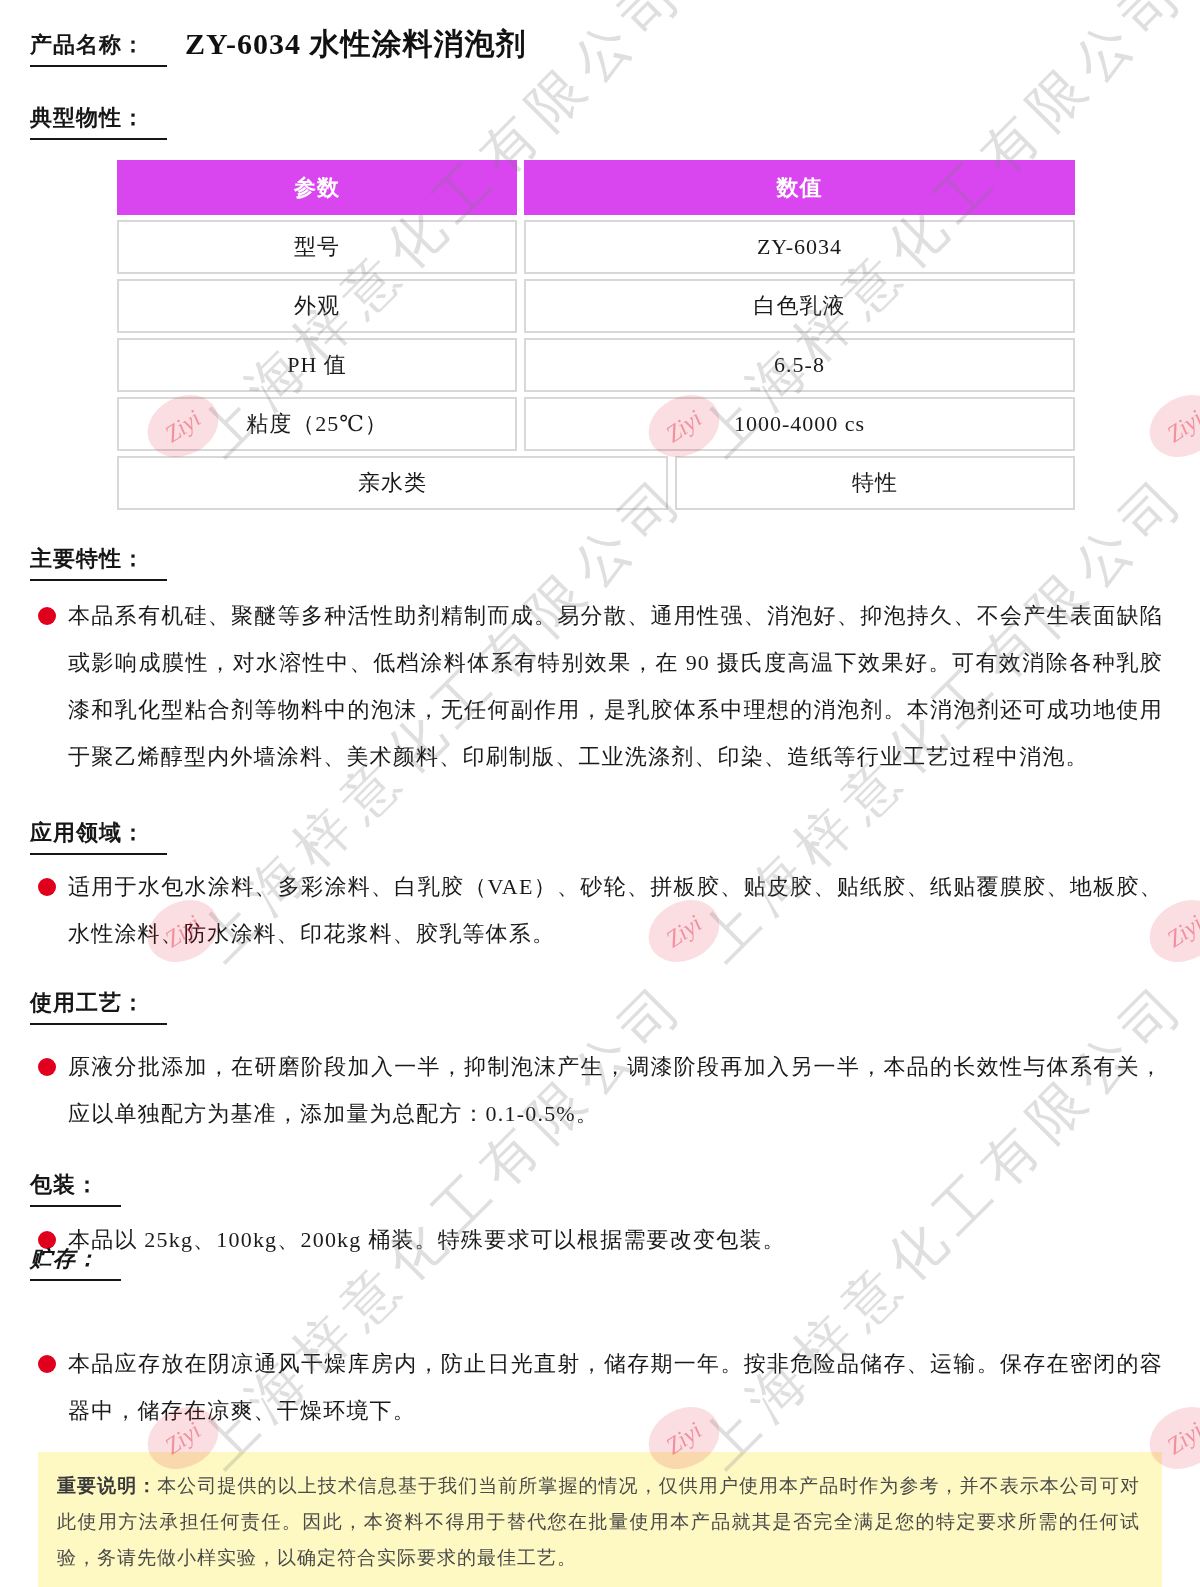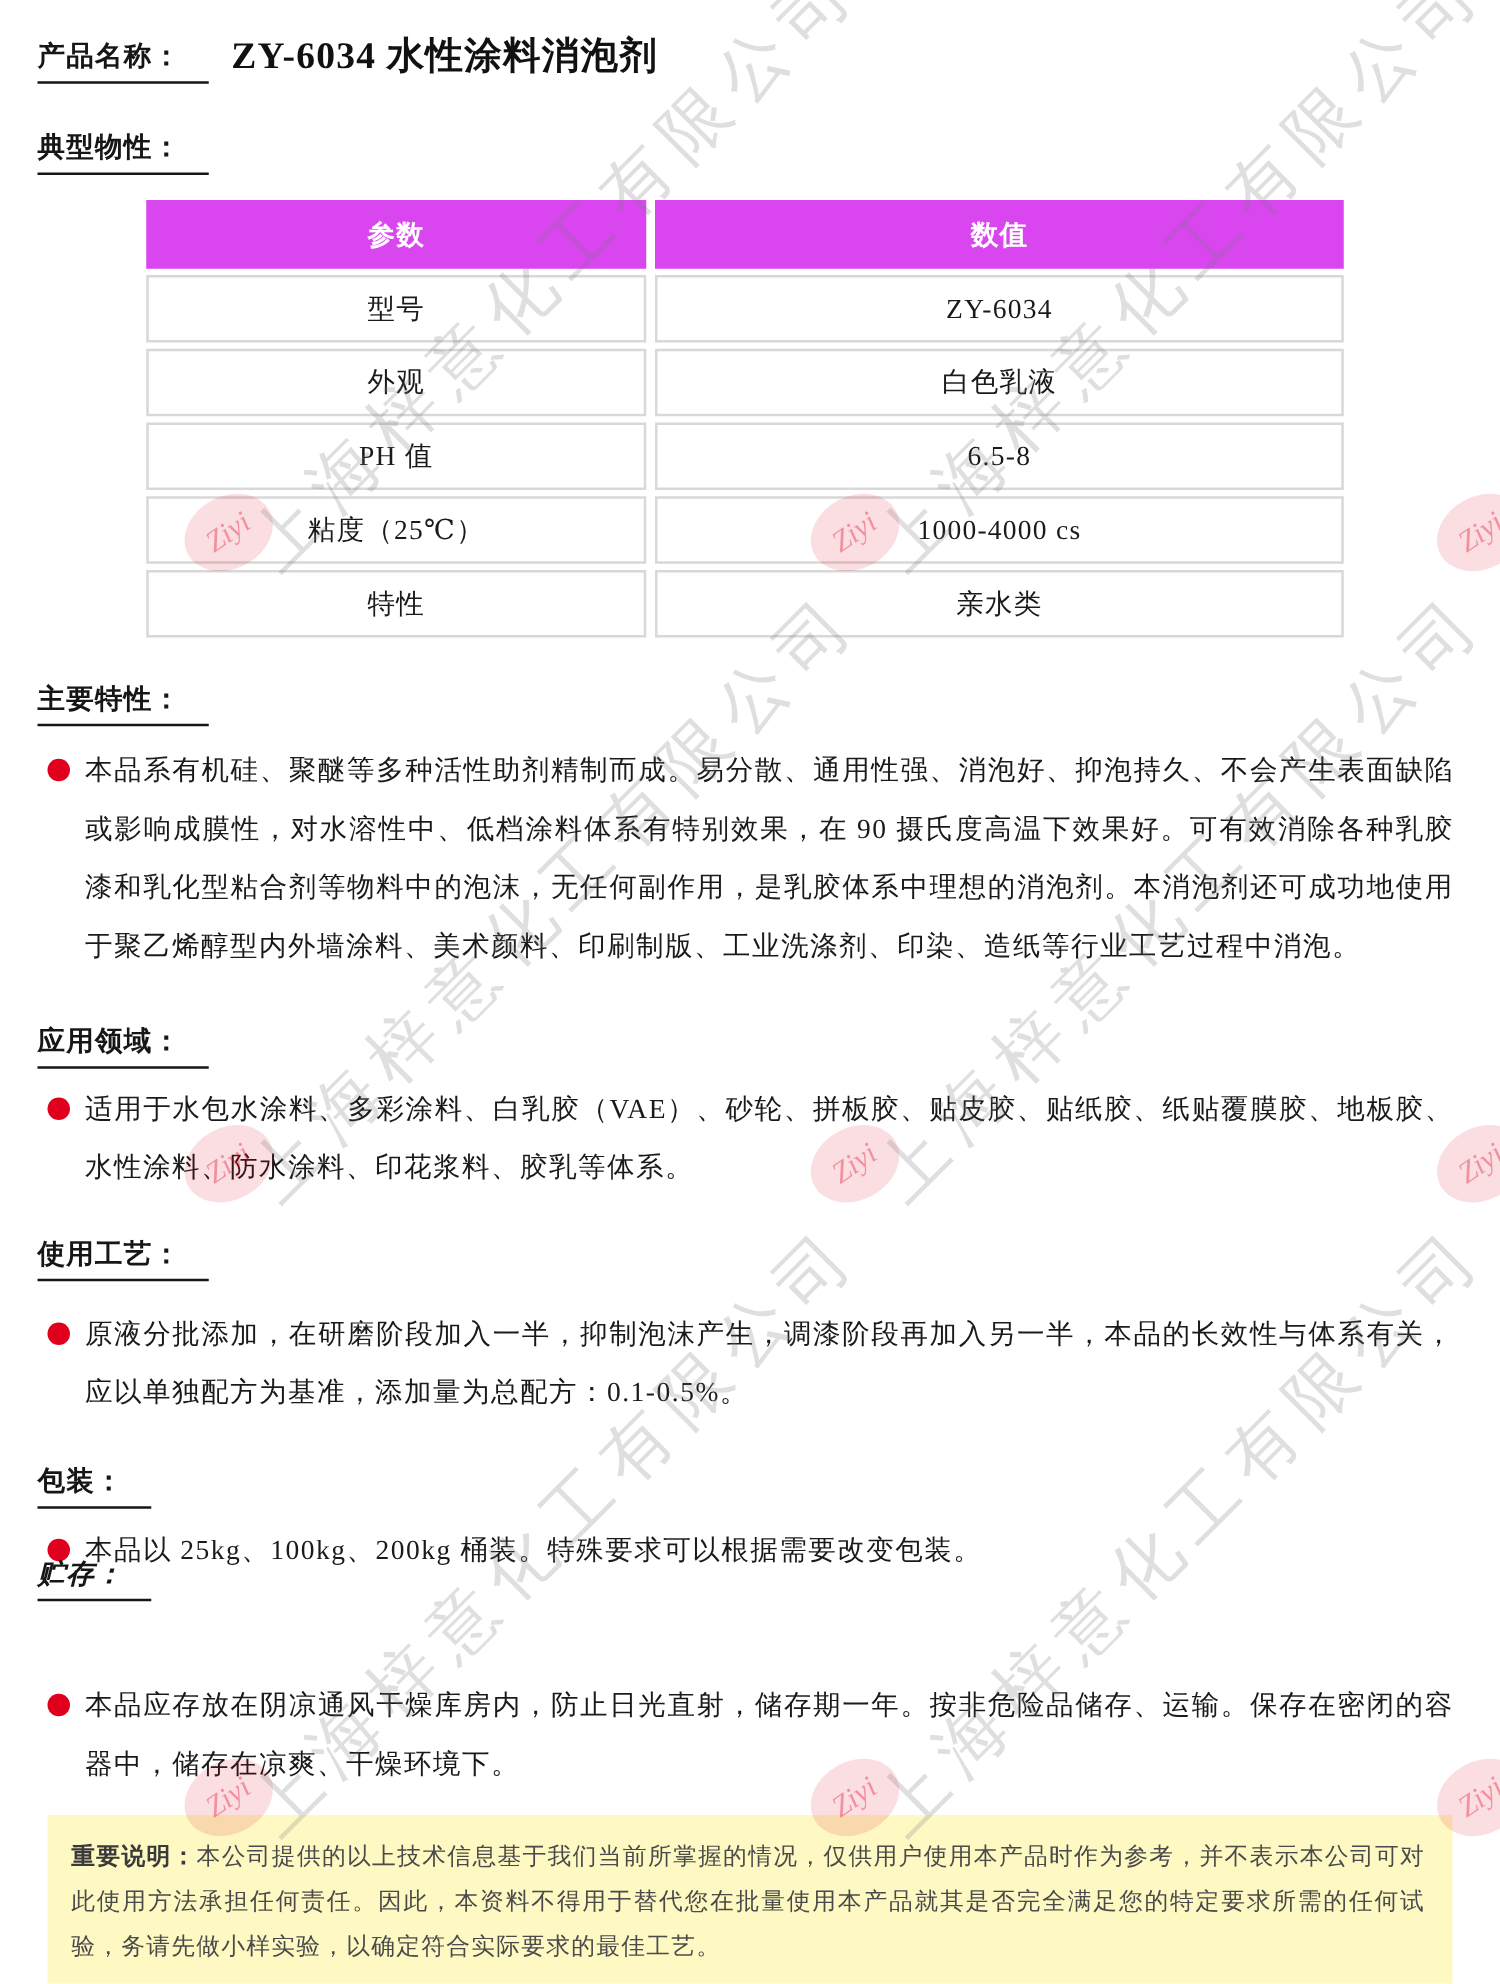--- a/index.html
+++ b/index.html
@@ -122,22 +122,22 @@
     </div>
     <div class="trow">
       <div class="cell c1 td">PH 值</div>
       <div class="cell c2 td">6.5-8</div>
     </div>
     <div class="trow">
       <div class="cell c1 td">粘度（25℃）</div>
       <div class="cell c2 td">1000-4000 cs</div>
     </div>
     <div class="trow">
+      <div class="cell c2 td">亲水类</div>
       <div class="cell c1 td">特性</div>
-      <div class="cell c2 td">亲水类</div>
     </div>
   </div>
 
   <div class="hline" style="top:544px;">
     <span class="heading">主要特性：</span>
   </div>
   <span class="bullet-dot" style="top:607px;"></span>
   <div class="bullet-text" style="top:592px;">本品系有机硅、聚醚等多种活性助剂精制而成。易分散、通用性强、消泡好、抑泡持久、不会产生表面缺陷或影响成膜性，对水溶性中、低档涂料体系有特别效果，在 90 摄氏度高温下效果好。可有效消除各种乳胶漆和乳化型粘合剂等物料中的泡沫，无任何副作用，是乳胶体系中理想的消泡剂。本消泡剂还可成功地使用于聚乙烯醇型内外墙涂料、美术颜料、印刷制版、工业洗涤剂、印染、造纸等行业工艺过程中消泡。</div>
 
   <div class="hline" style="top:818px;">

